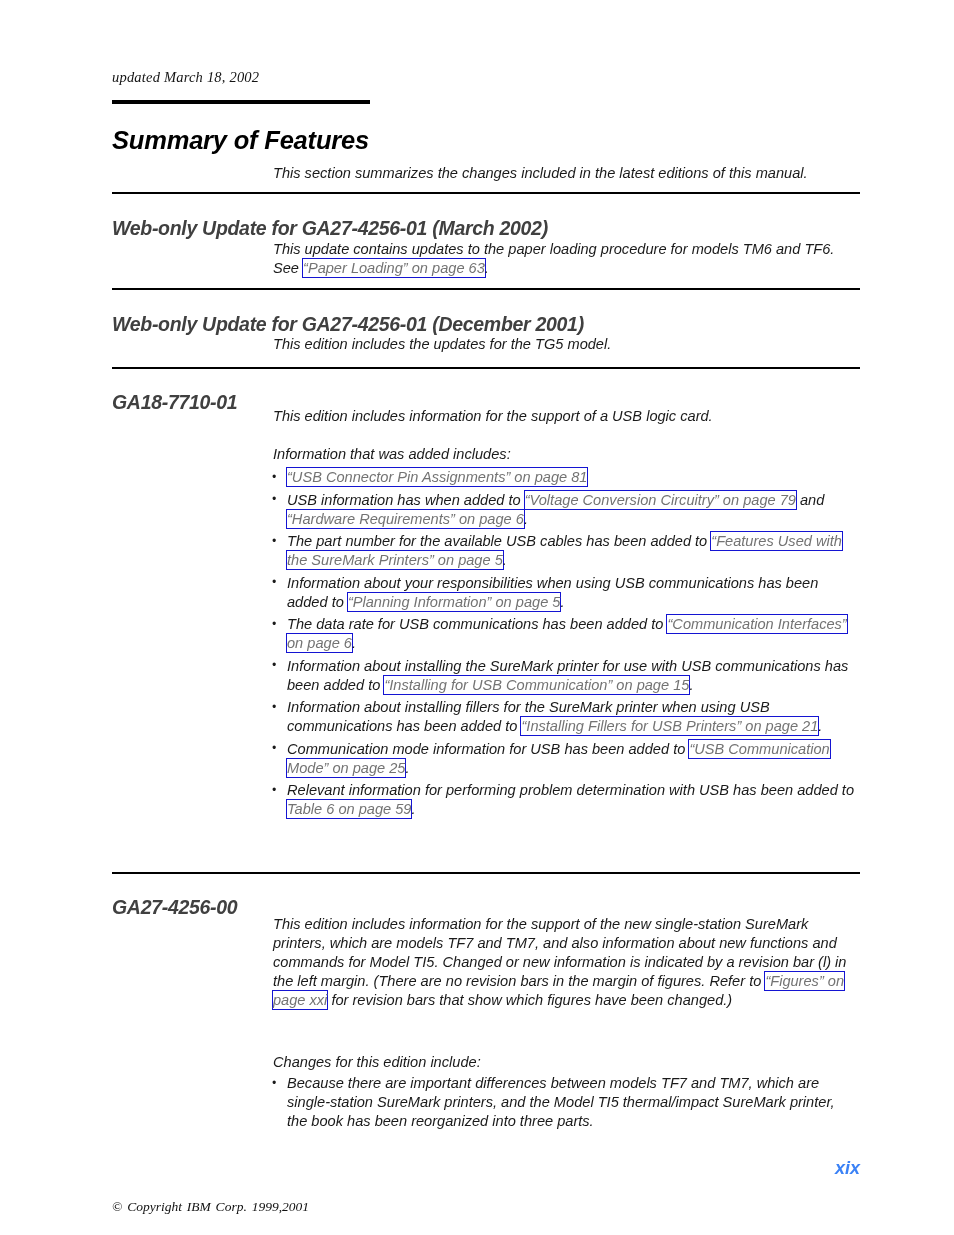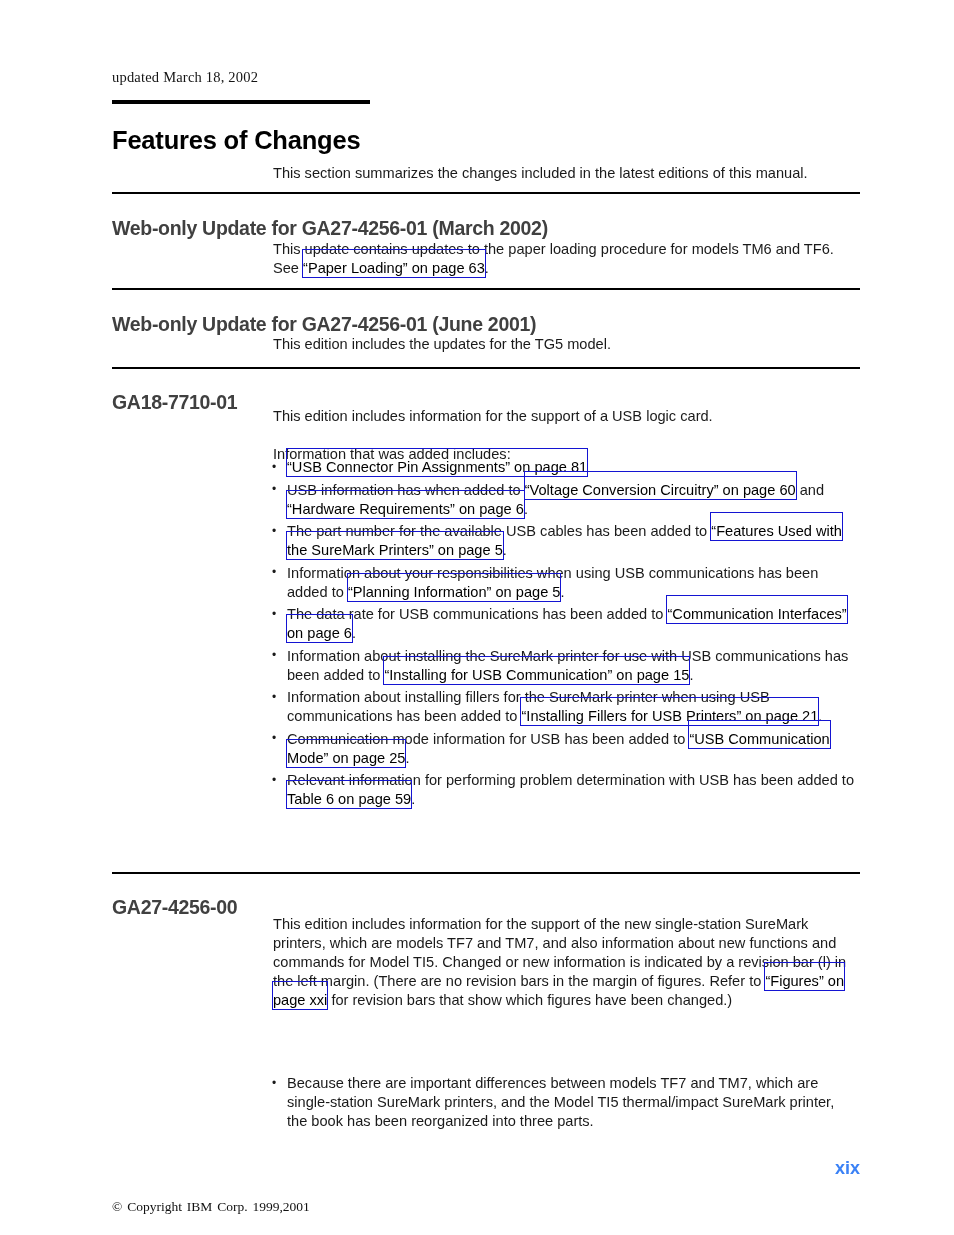--- a/index.html
+++ b/index.html
@@ -15,20 +15,21 @@
     font-family: "Liberation Sans", sans-serif;
     color: #000000;
     overflow: hidden;
   }
 
   .page {
     position: absolute;
     left: 0; top: 0;
     width: 954px;
     height: 1235px;
+    font-style: italic;
   }
 
   
   .updated-line {
     position: absolute;
     left: 112px;
     top: 69px;
     font-family: "Liberation Serif", serif;
     font-size: 14.5px;
     letter-spacing: 0.2px;
@@ -109,26 +110,26 @@
     content: "\2022";
     position: absolute;
     left: 2px;
     top: -0.5px;
     font-size: 12px;
     color: #1a1a1a;
   }
 
   
   .lk {
-    color: #000000;
+    color: #737373;
     text-decoration: none;
     box-decoration-break: clone;
     -webkit-box-decoration-break: clone;
     border: 1.5px solid #1414d2;
-    padding: 10px 0px 1px 0px;
+    padding: 1px 0px 1px 0px;
     margin: 0 -1px;
     line-height: 16px;
   }
 
   .footer-copy {
     position: absolute;
     left: 112px;
     top: 1163px;
     font-family: "Liberation Serif", serif;
     font-size: 13.5px;
@@ -149,58 +150,58 @@
 </style>
 </head>
 <body>
 
 <div class="page">
 
   <div class="updated-line">updated March 18, 2002</div>
 
   <div class="chapter-rule"></div>
 
-  <h1 class="chapter-title">Features of Changes</h1>
+  <h1 class="chapter-title">Summary of Features</h1>
 
   <div class="body-col" style="top:161px;">
     <p>This section summarizes the changes included in the latest editions of this manual.</p>
   </div>
 
   <div class="sec-rule" style="top:192px;"></div>
   <h2 class="sec-title" style="top:201px;">Web-only Update for GA27-4256-01 (March 2002)</h2>
 
   <div class="body-col" style="top:237px;">
     <p>
       <span>This update contains updates to the paper loading procedure for models TM6 and TF6. See </span><a class="lk" href="#">“Paper Loading” on page 63</a><span>.</span>
     </p>
   </div>
 
   <div class="sec-rule" style="top:288px;"></div>
-  <h2 class="sec-title" style="top:297px;">Web-only Update for GA27-4256-01 (June 2001)</h2>
+  <h2 class="sec-title" style="top:297px;">Web-only Update for GA27-4256-01 (December 2001)</h2>
 
   <div class="body-col" style="top:332px;">
     <p>This edition includes the updates for the TG5 model.</p>
   </div>
 
   <div class="sec-rule" style="top:367px;"></div>
   <h2 class="sec-title" style="top:375px;">GA18-7710-01</h2>
 
   <div class="body-col" style="top:442px;">
     <p>Information that was added includes:</p>
   </div>
 
   <div class="body-col" style="top:404px;">
     <p>This edition includes information for the support of a USB logic card.</p>
   </div>
 
-  <ul class="blist" style="top:458px;">
+  <ul class="blist" style="top:468px;">
 
     <li><span></span><a class="lk" href="#">“USB Connector Pin Assignments” on page 81</a><span></span></li>
 
-    <li><span>USB information has when added to </span><a class="lk" href="#">“Voltage Conversion Circuitry” on page 60</a><span> and </span><a class="lk" href="#">“Hardware Requirements” on page 6</a><span>.</span></li>
+    <li><span>USB information has when added to </span><a class="lk" href="#">“Voltage Conversion Circuitry” on page 79</a><span> and </span><a class="lk" href="#">“Hardware Requirements” on page 6</a><span>.</span></li>
 
     <li><span>The part number for the available USB cables has been added to </span><a class="lk" href="#">“Features Used with the SureMark Printers” on page 5</a><span>.</span></li>
 
     <li><span>Information about your responsibilities when using USB communications has been added to </span><a class="lk" href="#">“Planning Information” on page 5</a><span>.</span></li>
 
     <li><span>The data rate for USB communications has been added to </span><a class="lk" href="#">“Communication Interfaces” on page 6</a><span>.</span></li>
 
     <li><span>Information about installing the SureMark printer for use with USB communications has been added to </span><a class="lk" href="#">“Installing for USB Communication” on page 15</a><span>.</span></li>
 
     <li><span>Information about installing fillers for the SureMark printer when using USB communications has been added to </span><a class="lk" href="#">“Installing Fillers for USB Printers” on page 21</a><span>.</span></li>
@@ -213,20 +214,23 @@
 
   <div class="sec-rule" style="top:872px;"></div>
   <h2 class="sec-title" style="top:880px;">GA27-4256-00</h2>
 
   <div class="body-col" style="top:912px;">
     <p>
       <span>This edition includes information for the support of the new single-station SureMark printers, which are models TF7 and TM7, and also information about new functions and commands for Model TI5. Changed or new information is indicated by a revision bar (l) in the left margin. (There are no revision bars in the margin of figures. Refer to </span><a class="lk" href="#">“Figures” on page xxi</a><span> for revision bars that show which figures have been changed.)</span>
     </p>
   </div>
 
+  <div class="body-col" style="top:1050px;">
+    <p>Changes for this edition include:</p>
+  </div>
 
   <ul class="blist" style="top:1074px;">
     <li><span>Because there are important differences between models TF7 and TM7, which are single-station SureMark printers, and the Model TI5 thermal/impact SureMark printer, the book has been reorganized into three parts.</span></li>
   </ul>
 
   <div class="footer-copy">© Copyright IBM Corp. 1999,2001</div>
 
   <div class="footer-page">xix</div>
 
 </div>

